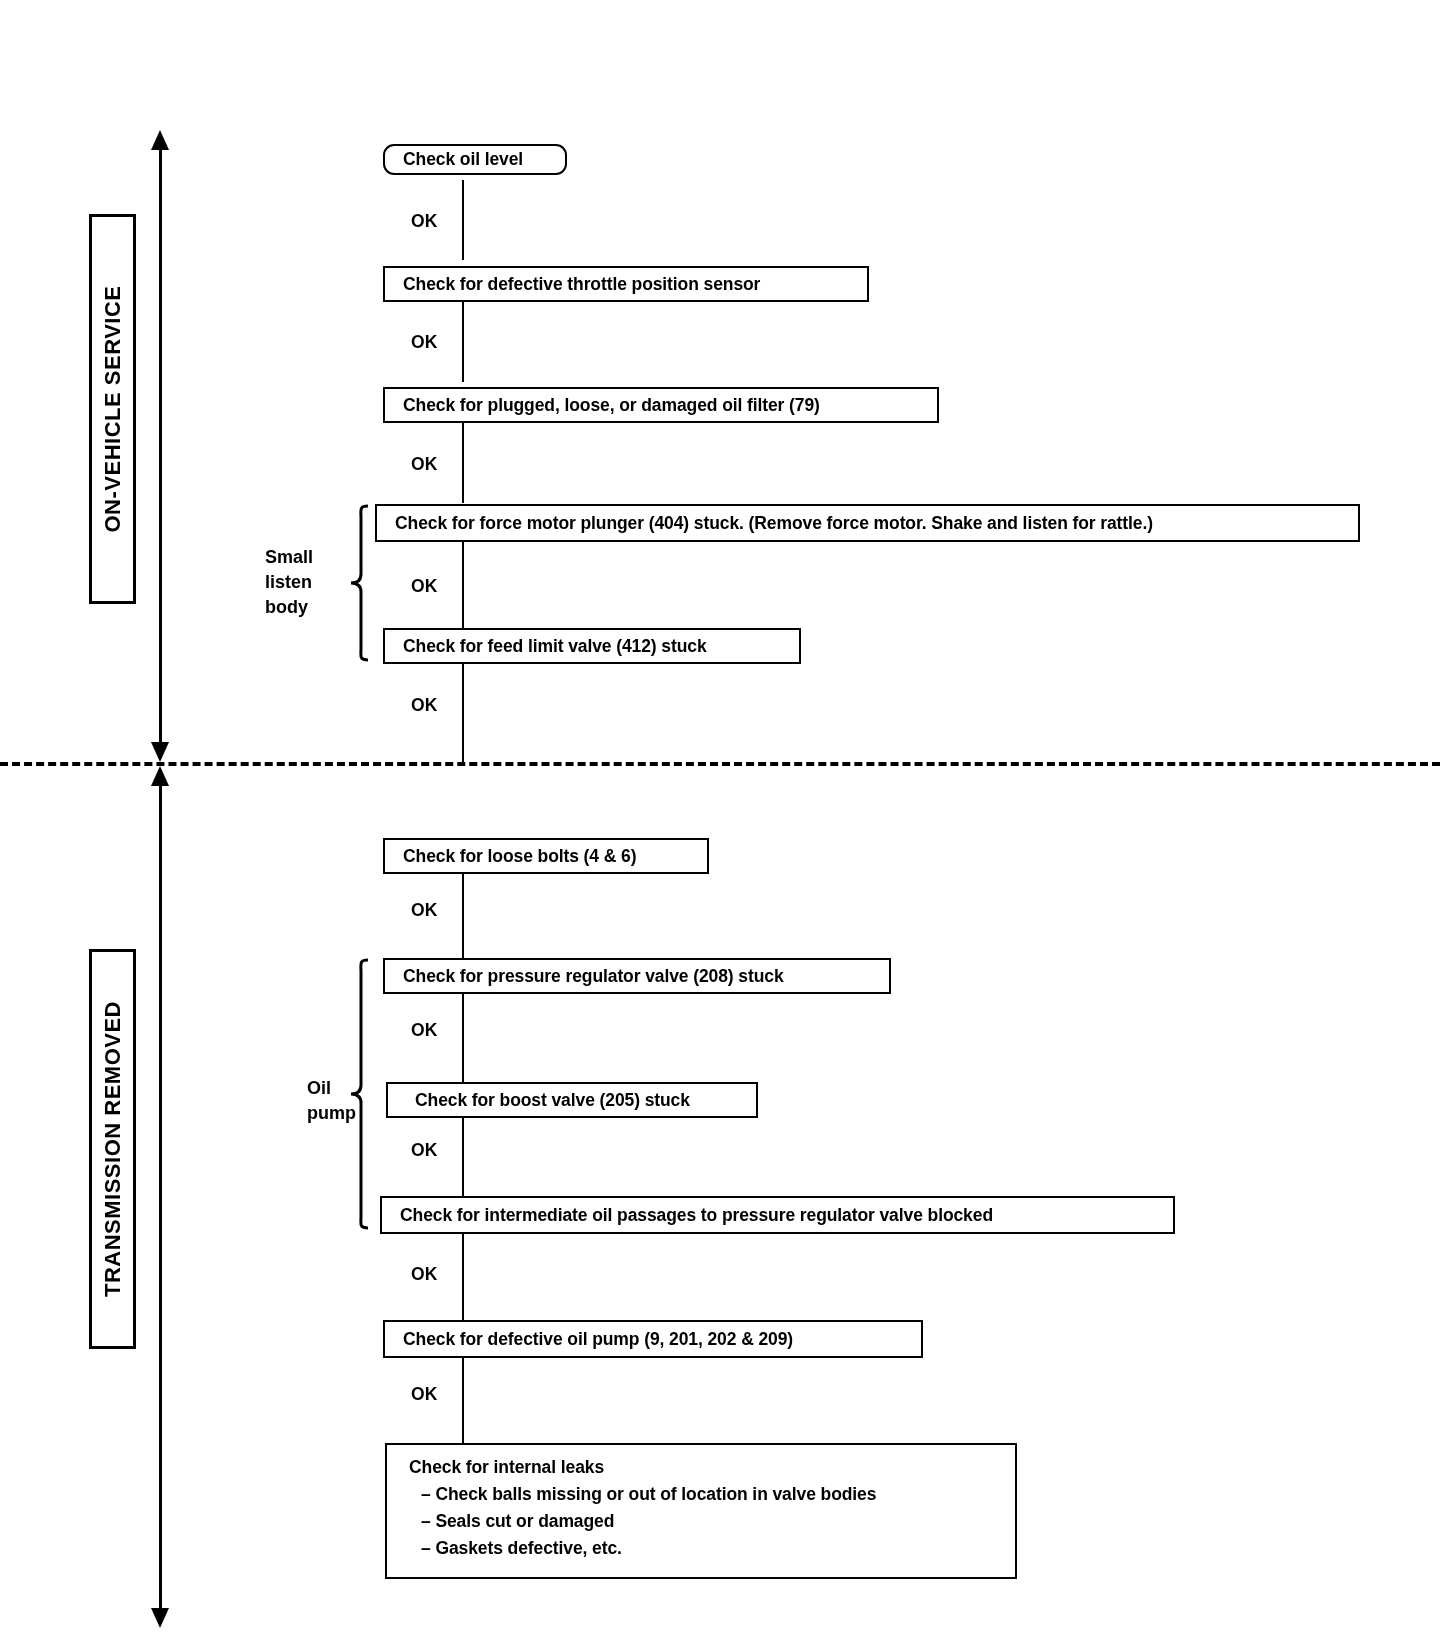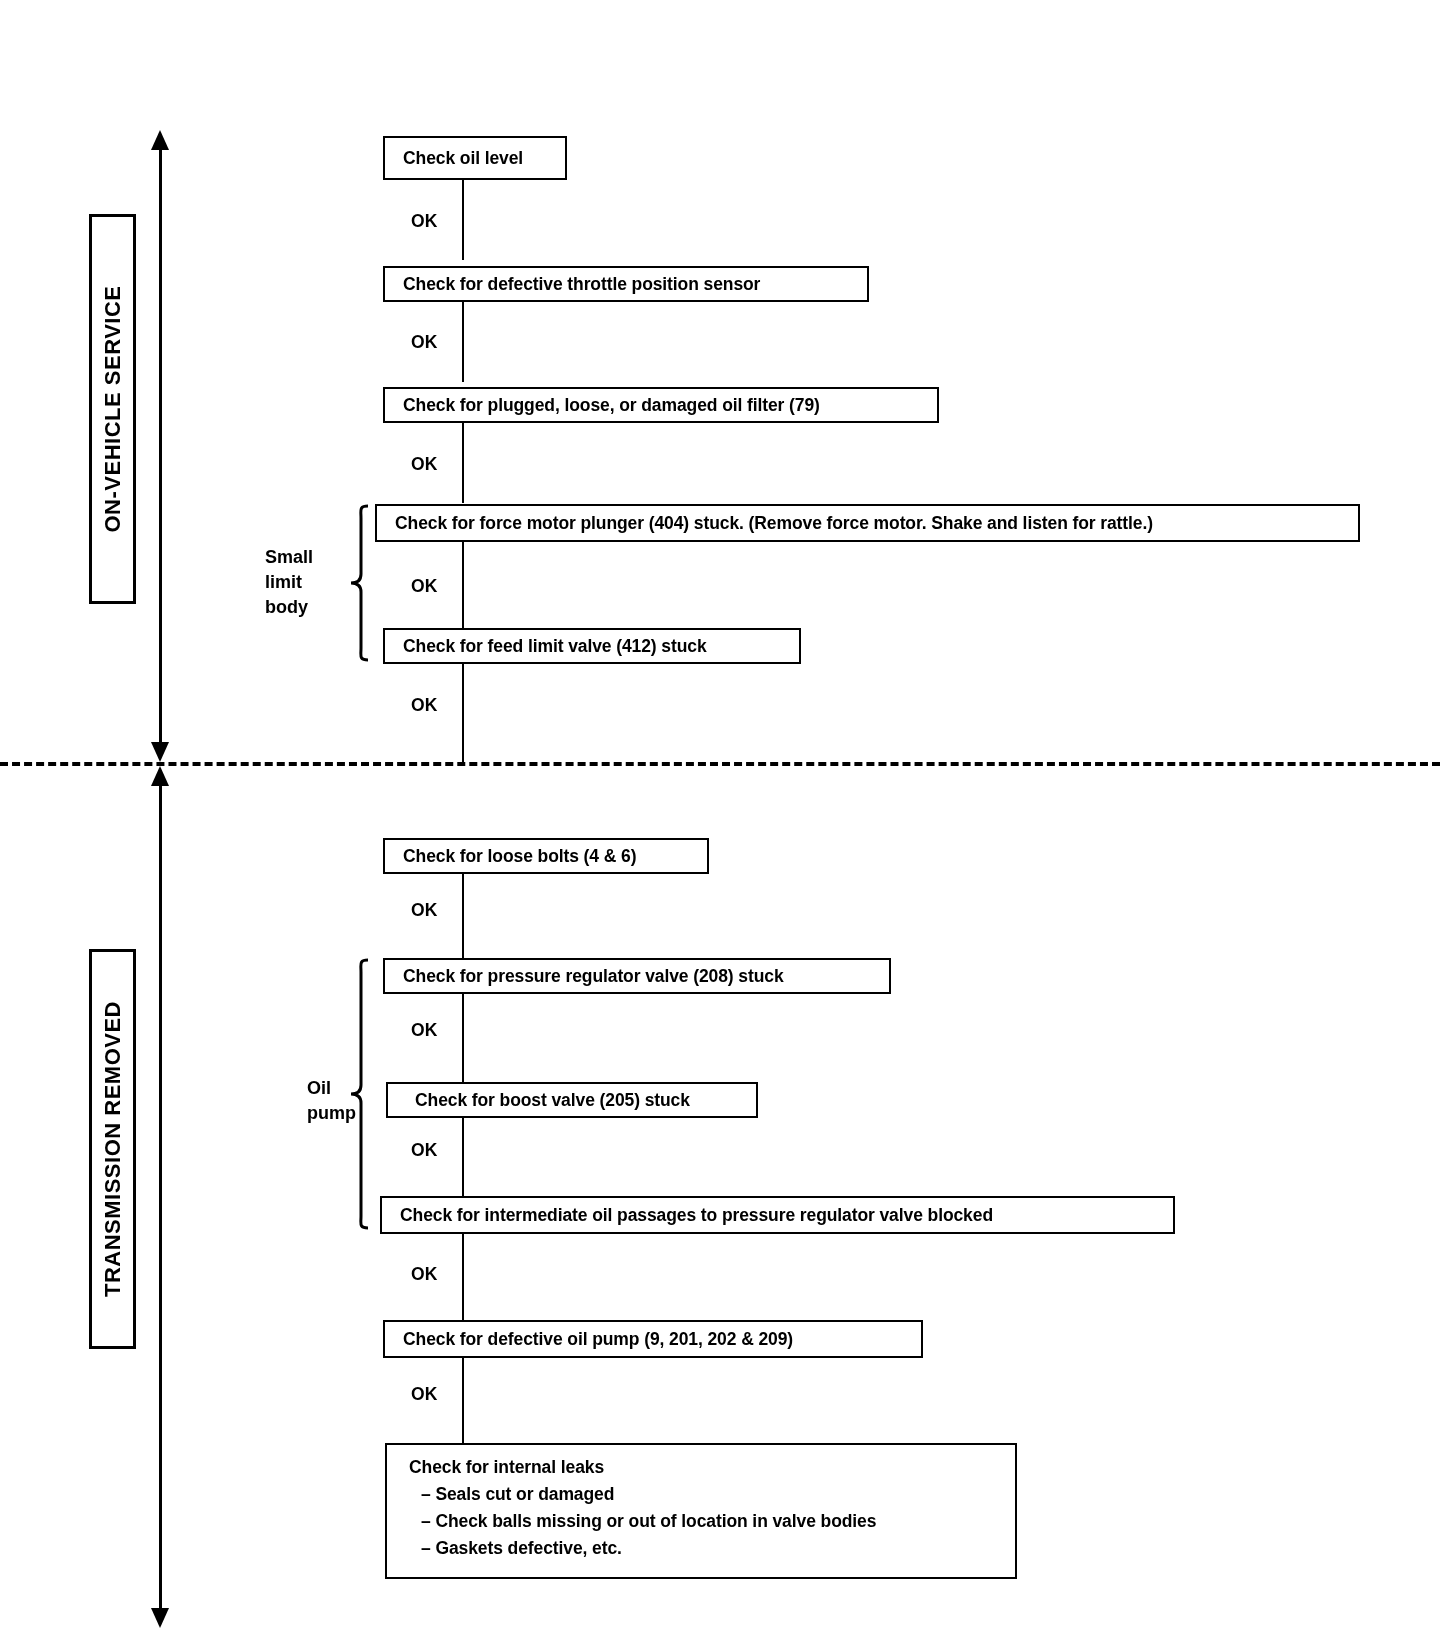--- a/index.html
+++ b/index.html
@@ -137,40 +137,40 @@
   <div class="darrow" style="left:150px; top:130px; width:20px; height:632px;">
     <div class="head up"></div>
     <div class="shaft" style="top:14px; height:604px;"></div>
     <div class="head down"></div>
   </div>
 
   <div class="seclabel" style="left:89px; top:214px; width:47px; height:390px;">
     <span class="txt">ON-VEHICLE SERVICE</span>
   </div>
 
-  <div class="pbox" style="left:383px; top:136px; width:184px; height:44px;">Check oil level</div>
+  <div class="pbox" style="left:383px; top:144px; width:184px; height:31px;border-radius:11px;">Check oil level</div>
   <div class="vline" style="left:462px; top:180px; height:80px;"></div>
   <div class="oklabel" style="left:411px; top:211px;">OK</div>
 
   <div class="pbox" style="left:383px; top:266px; width:486px; height:36px;">Check for defective throttle position sensor</div>
   <div class="vline" style="left:462px; top:302px; height:80px;"></div>
   <div class="oklabel" style="left:411px; top:332px;">OK</div>
 
   <div class="pbox" style="left:383px; top:387px; width:556px; height:36px;">Check for plugged, loose, or damaged oil filter (79)</div>
   <div class="vline" style="left:462px; top:423px; height:80px;"></div>
   <div class="oklabel" style="left:411px; top:454px;">OK</div>
 
   <div class="brace" style="left:348px; top:504px; width:22px; height:158px;">
     <svg width="22" height="158" viewBox="0 0 22 158" aria-hidden="true">
       <path d="M20 2 C11 2, 13 6, 13 14 L13 70 C13 76, 10 79, 3 79 C10 79, 13 82, 13 88 L13 144 C13 152, 11 156, 20 156" fill="none" stroke="#000" stroke-width="3"></path>
     </svg>
   </div>
   <div class="grouplabel" style="left:265px; top:545px;">
     <div>Small</div>
-    <div>limit</div>
+    <div>listen</div>
     <div>body</div>
   </div>
 
   <div class="pbox" style="left:375px; top:504px; width:985px; height:38px;">Check for force motor plunger (404) stuck. (Remove force motor. Shake and listen for rattle.)</div>
   <div class="vline" style="left:462px; top:542px; height:86px;"></div>
   <div class="oklabel" style="left:411px; top:576px;">OK</div>
 
   <div class="pbox" style="left:383px; top:628px; width:418px; height:36px;">Check for feed limit valve (412) stuck</div>
   <div class="vline" style="left:462px; top:664px; height:98px;"></div>
   <div class="oklabel" style="left:411px; top:695px;">OK</div>
@@ -212,18 +212,18 @@
   <div class="pbox" style="left:380px; top:1196px; width:795px; height:38px;">Check for intermediate oil passages to pressure regulator valve blocked</div>
   <div class="vline" style="left:462px; top:1234px; height:94px;"></div>
   <div class="oklabel" style="left:411px; top:1264px;">OK</div>
 
   <div class="pbox" style="left:383px; top:1320px; width:540px; height:38px;">Check for defective oil pump (9, 201, 202 &amp; 209)</div>
   <div class="vline" style="left:462px; top:1358px; height:90px;"></div>
   <div class="oklabel" style="left:411px; top:1384px;">OK</div>
 
   <div class="pbox multi" style="left:385px; top:1443px; width:632px; height:136px;">
     <div class="ln">Check for internal leaks</div>
+    <div class="ln ind">– Check balls missing or out of location in valve bodies</div>
     <div class="ln ind">– Seals cut or damaged</div>
-    <div class="ln ind">– Check balls missing or out of location in valve bodies</div>
     <div class="ln ind">– Gaskets defective, etc.</div>
   </div>
 
 </div>
 
 </body></html>

